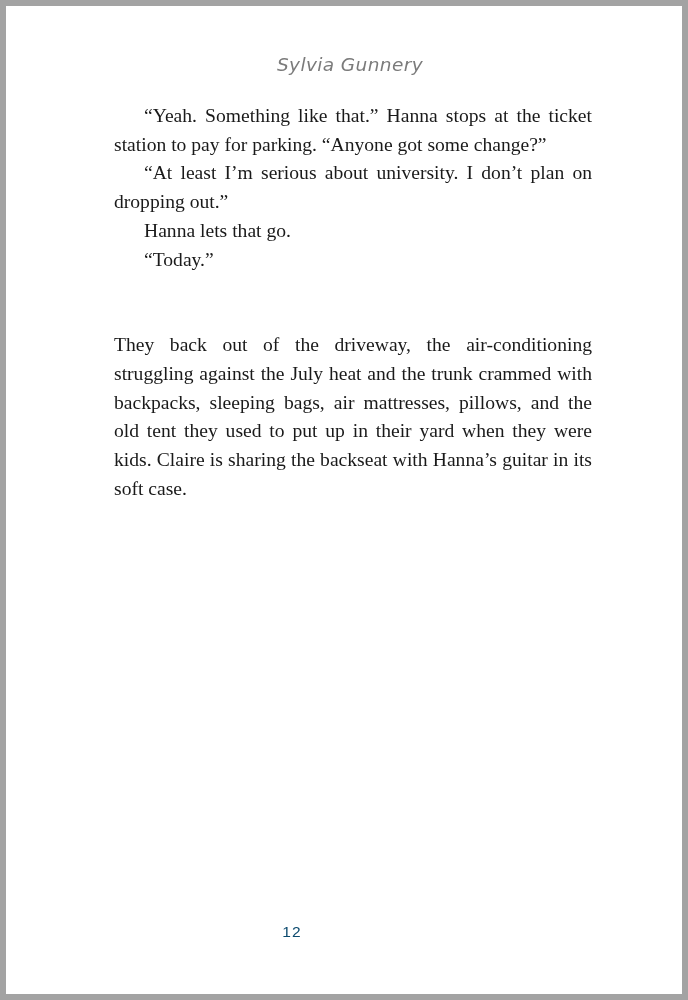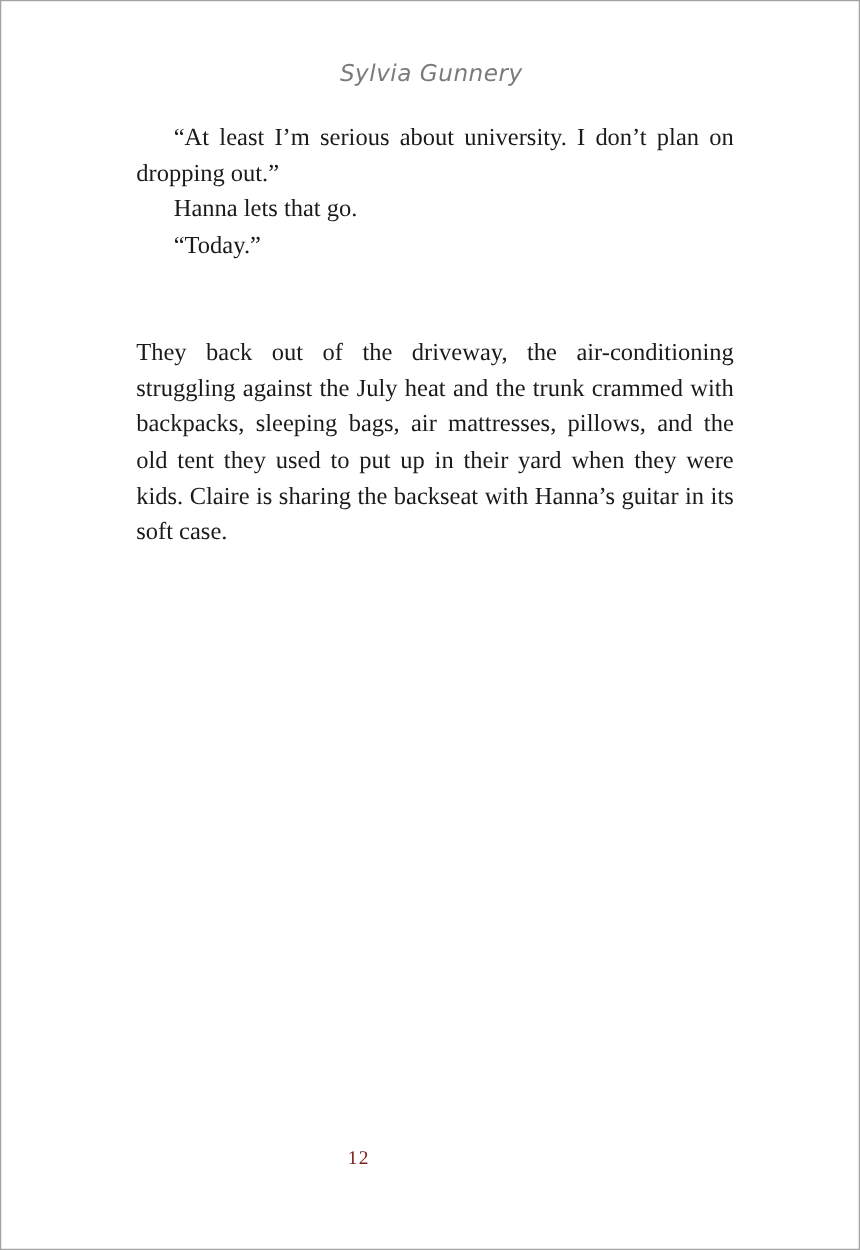--- a/index.html
+++ b/index.html
@@ -6,21 +6,21 @@
     margin: 0;
     padding: 0;
     background: #ffffff;
   }
   .page {
     position: relative;
     width: 688px;
     height: 1000px;
     box-sizing: border-box;
     background: #ffffff;
-    border: 1px solid #a3a3a3;
+    border: 6px solid #a3a3a3;
     overflow: hidden;
   }
   .running-head {
     position: absolute;
     top: 48px;
     left: 0;
     width: 688px;
     text-align: center;
     font-family: "DejaVu Sans", sans-serif;
     font-size: 18.5px;
@@ -56,37 +56,38 @@
   }
   .section-gap {
     height: 57px;
   }
   .folio {
     position: absolute;
     left: 0;
     top: 917px;
     width: 572px;
     text-align: center;
-    font-family: Liberation Serif, serif;
+    font-family: Liberation Sans, sans-serif;
     font-size: 15.5px;
     font-variant-numeric: oldstyle-nums;
     font-feature-settings: "onum" 1;
     letter-spacing: 1.1px;
-    color: #7f1d1d;
+    color: #0c4a6e;
   }
 </style>
 </head>
 <body>
 
 <div class="page">
 
   <div class="running-head">Sylvia Gunnery</div>
 
   <div class="text-block">
 
+    <p class="last-line-left">“Yeah. Something like that.” Hanna stops at the ticket station to pay for parking. “Anyone got some change?”</p>
     <p class="last-line-left">“At least I’m serious about university. I don’t plan on dropping out.”</p>
     <p class="last-line-left">Hanna lets that go.</p>
     <p class="last-line-left">“Today.”</p>
 
     <div class="section-gap"></div>
 
     <p class="no-indent last-line-left">They back out of the driveway, the air-conditioning struggling against the July heat and the trunk crammed with backpacks, sleeping bags, air mattresses, pillows, and the old tent they used to put up in their yard when they were kids. Claire is sharing the backseat with Hanna’s guitar in its soft case.</p>
 
   </div>
 

